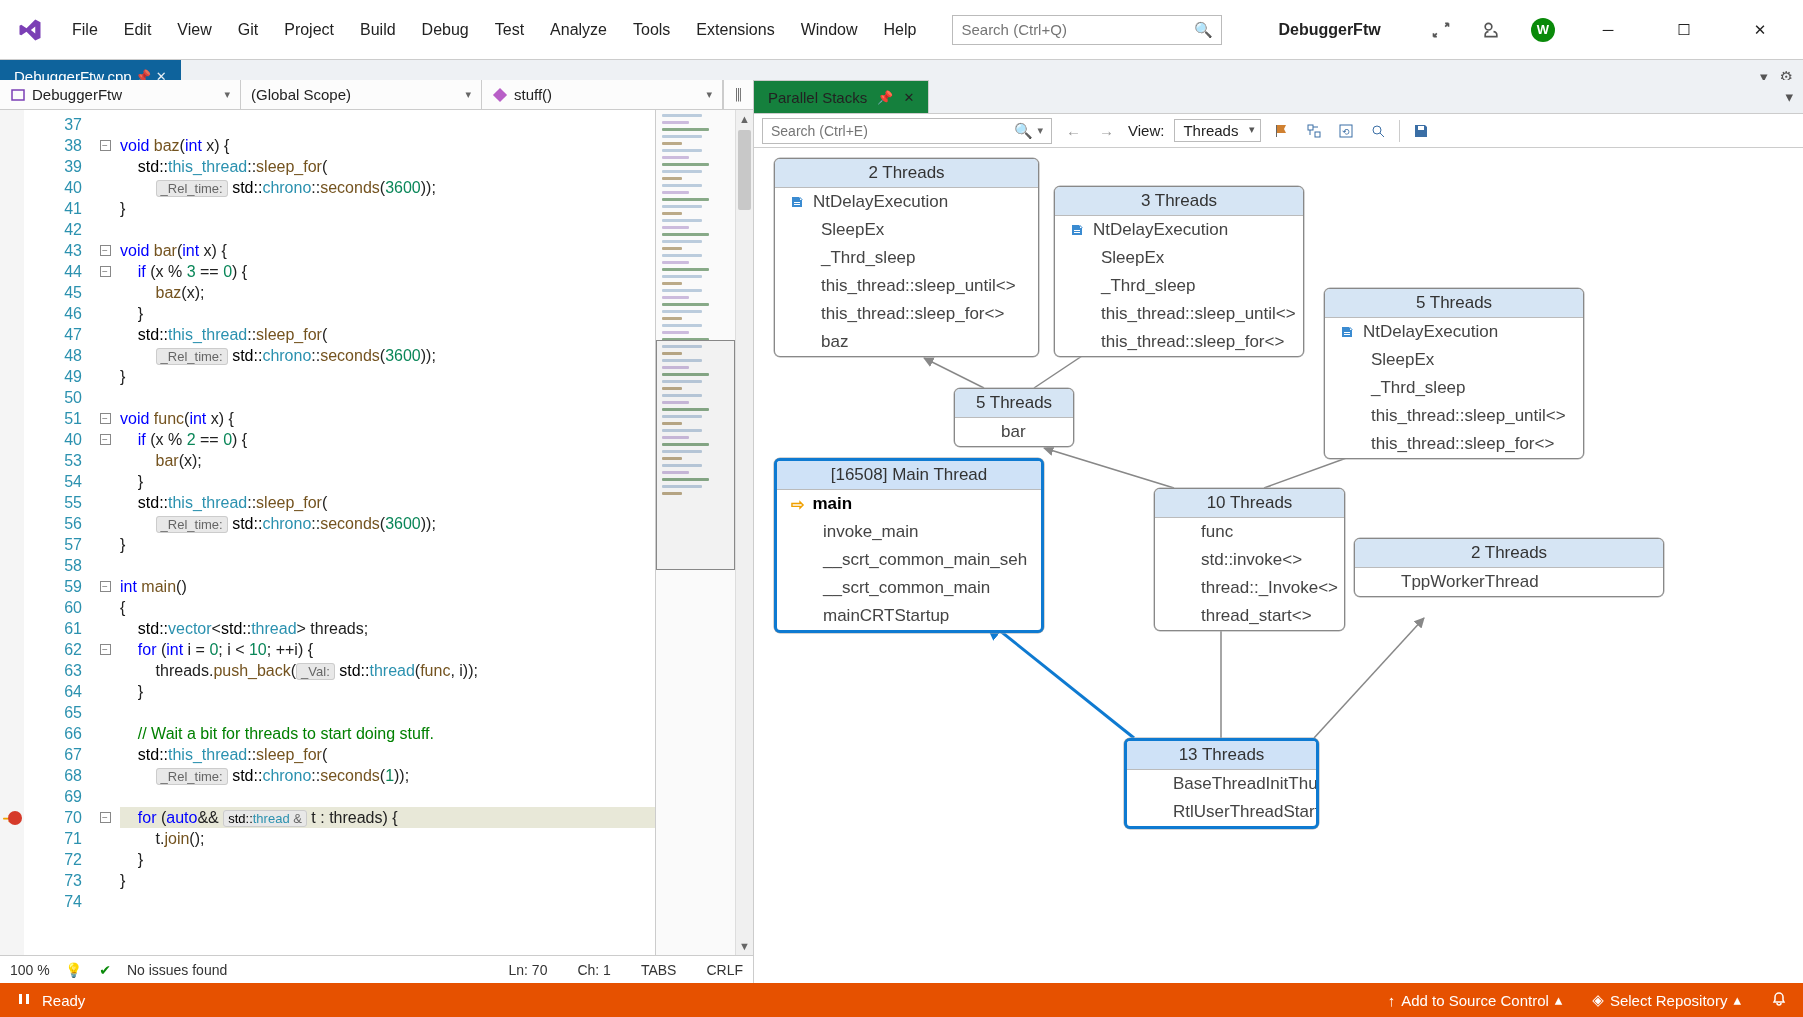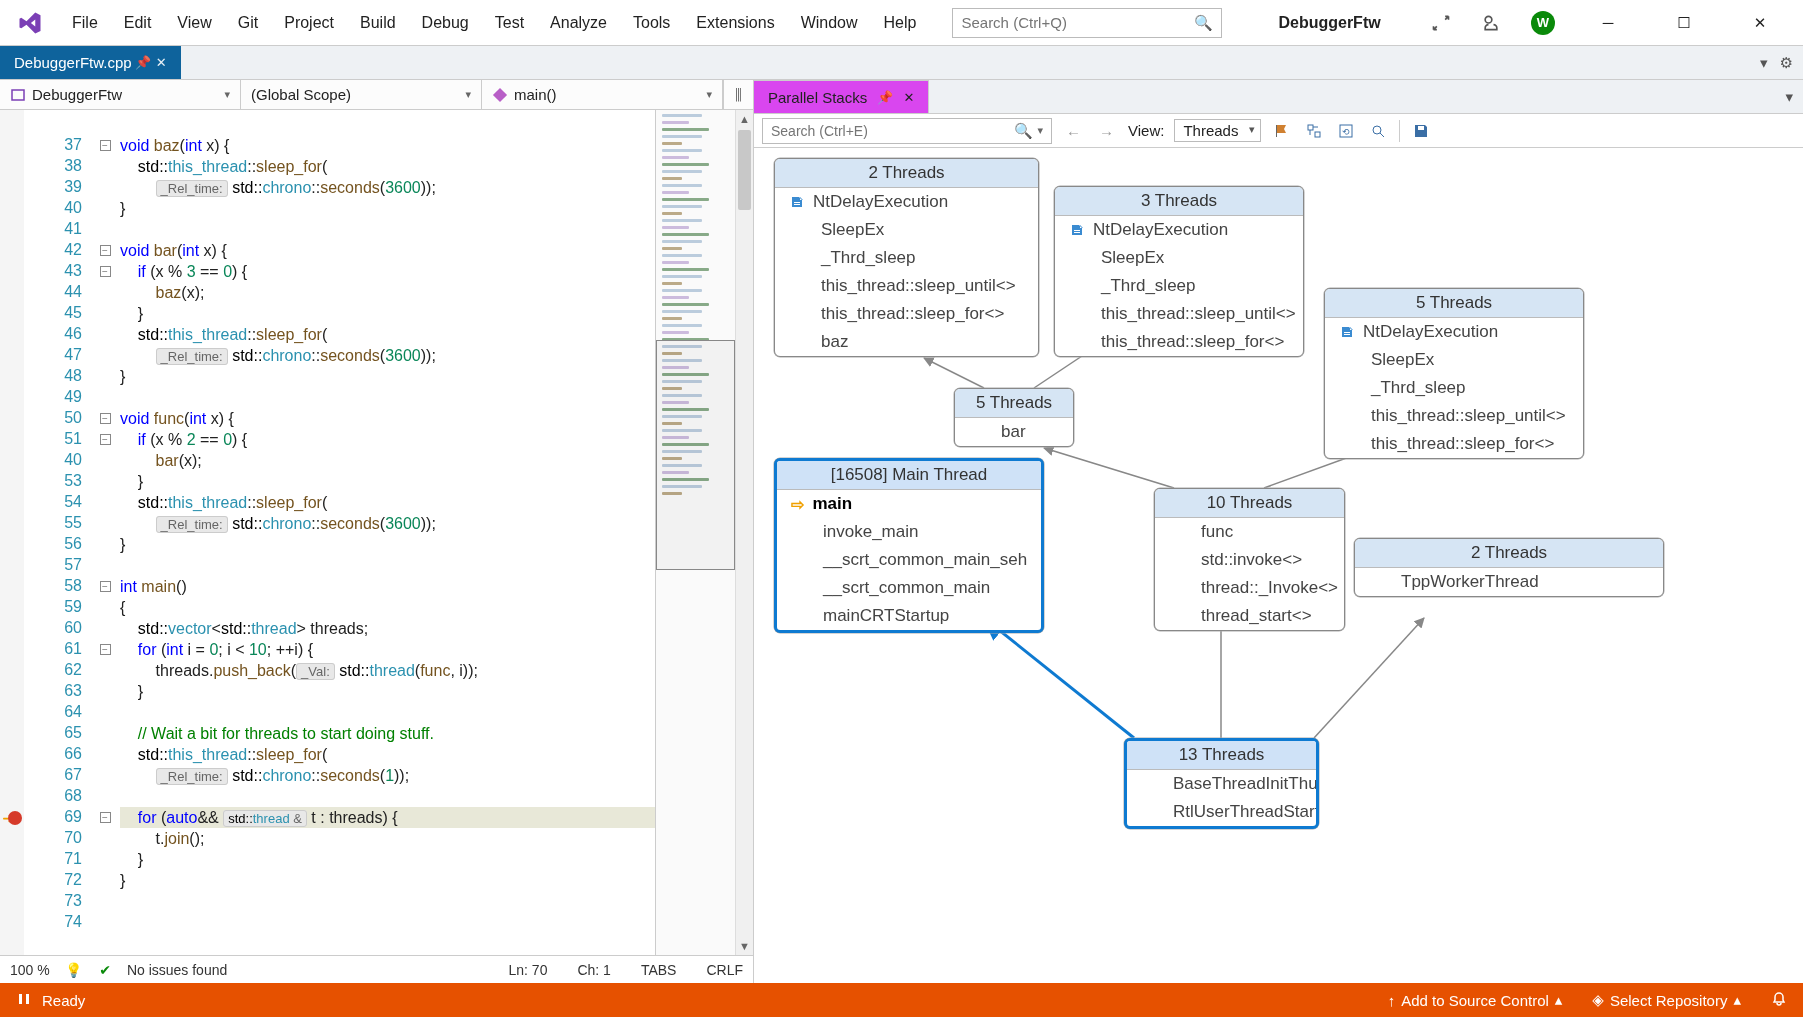--- a/index.html
+++ b/index.html
@@ -1,19 +1,19 @@
 <!DOCTYPE html>
 <html><head>
 <meta charset="utf-8">
 <style>
 * { margin: 0; padding: 0; box-sizing: border-box; font-family: "Segoe UI", sans-serif; }
 body { width: 1803px; height: 1017px; background: #fff; overflow: hidden; font-size: 15px; color: #222; }
 
 
-.menubar { height: 46px; display: flex; align-items: center; padding: 0 10px; gap: 6px; border-bottom: 1px solid #ccc; }
+.menubar { height: 60px; display: flex; align-items: center; padding: 0 10px; gap: 6px; border-bottom: 1px solid #ccc; }
 .vs-logo { width: 28px; height: 28px; margin: 0 12px 0 6px; position: relative; }
 .vs-logo svg { width: 100%; height: 100%; }
 .menu-item { padding: 4px 10px; font-size: 16px; color: #222; cursor: default; }
 .search-box { margin-left: 20px; width: 270px; height: 30px; border: 1px solid #bbb; display: flex; align-items: center; padding: 0 8px; background: #fff; }
 .search-box input { flex: 1; border: none; outline: none; font-size: 15px; color: #666; }
 .proj-name { margin-left: 20px; padding: 2px 30px; font-weight: 600; font-size: 16px; }
 .title-right { margin-left: auto; display: flex; align-items: center; gap: 30px; padding-right: 10px; }
 .title-icon { width: 20px; height: 20px; color: #555; }
 .user-avatar { width: 24px; height: 24px; border-radius: 50%; background: #0a8a0a; color:#fff; display:flex; align-items:center; justify-content:center; font-size:13px; font-weight:600; }
 .win-btn { width: 46px; height: 32px; display: flex; align-items: center; justify-content: center; color: #222; }
@@ -32,21 +32,21 @@
 
 .scope-row { height: 30px; display: flex; align-items: center; border-bottom: 1px solid #ccc; background: #fcfcfc; }
 .scope-sel { flex: 1; height: 100%; border-right: 1px solid #ccc; display: flex; align-items: center; padding: 0 10px; font-size: 15px; position: relative; }
 .scope-sel:last-child { border-right: none; }
 .scope-sel .chev { margin-left: auto; color: #666; font-size: 11px; }
 .scope-icon { width: 16px; height: 16px; margin-right: 6px; }
 .split-btn { width: 30px; display:flex; align-items:center; justify-content:center; border-left:1px solid #ccc; height:100%; color:#666;}
 
 
 .editor-wrap { flex: 1; display: flex; overflow: hidden; position: relative; }
-.gutter { width: 70px; background: #fff; text-align: right; padding: 4px 12px 0 0; color: #2b91af; font-family: Consolas, monospace; font-size: 16px; line-height: 21px; margin-top: 20px; }
+.gutter { width: 70px; background: #fff; text-align: right; padding: 4px 12px 0 0; color: #2b91af; font-family: Consolas, monospace; font-size: 16px; line-height: 21px; }
 .gutter .ln { height: 21px; }
 .bp-col { width: 24px; background: #f5f5f5; padding-top: 4px; }
 .bp-col .row { height: 21px; display:flex; align-items:center; justify-content:center; }
 .bp-dot { width:14px; height:14px; border-radius:50%; background:#d63a2a; }
 .bp-arrow { color:#f0a000; font-size:14px; }
 .fold-col { width: 22px; padding-top:4px; }
 .fold-col .row { height:21px; display:flex; align-items:center; justify-content:center; font-size:11px; color:#777; font-family: Consolas, monospace;}
 .fold-box { width:11px; height:11px; border:1px solid #888; display:flex; align-items:center; justify-content:center; font-size:10px; line-height:1; }
 .code { flex: 1; font-family: Consolas, monospace; font-size: 16px; line-height: 21px; white-space: pre; padding: 4px 0 0 4px; overflow: hidden; }
 .code .row { height:21px; }
@@ -73,21 +73,21 @@
 .scroll-v .arr { position:absolute; left:0; right:0; height:18px; display:flex; align-items:center; justify-content:center; color:#666; font-size:11px;}
 .scroll-v .arr.top{ top:0;} .scroll-v .arr.bot{ bottom:0;}
 
 
 .editor-footer { height: 28px; border-top: 1px solid #ccc; display: flex; align-items: center; padding: 0 10px; font-size: 14px; color: #333; gap: 16px; }
 .editor-footer .check { color: #0a8a0a; }
 .editor-footer .right { margin-left: auto; display:flex; gap:30px; }
 
 
 .ps-tabrow { height: 34px; background: #eef1f4; display: flex; align-items: stretch; border-bottom: 1px solid #ccc; }
-.ps-tab { background: #d946ef; padding: 0 14px; display: flex; align-items: center; gap: 10px; font-size: 15px; border-top:1px solid #ccc; border-right:1px solid #ccc;}
+.ps-tab { background: #15803d; padding: 0 14px; display: flex; align-items: center; gap: 10px; font-size: 15px; border-top:1px solid #ccc; border-right:1px solid #ccc;}
 .ps-toolbar { height: 34px; display: flex; align-items: center; gap: 10px; padding: 0 8px; border-bottom: 1px solid #ccc; }
 .ps-search { width: 290px; height: 26px; border: 1px solid #bbb; display: flex; align-items: center; padding: 0 8px; }
 .ps-search input { flex:1; border:none; outline:none; font-size:14px; color:#666; }
 .ps-navarr { color:#999; padding: 0 4px; }
 .ps-view-lbl { font-size: 15px; }
 .ps-view-sel { border:1px solid #bbb; padding: 2px 22px 2px 8px; font-size:15px; position:relative; }
 .ps-view-sel::after { content:"▾"; position:absolute; right:6px; top:3px; font-size:11px; color:#555;}
 .ps-tool-icon { width:22px; height:22px; display:flex; align-items:center; justify-content:center; color:#3a6ea5; border:1px solid transparent; }
 .ps-tool-icon svg { width:16px; height:16px; }
 
@@ -174,21 +174,21 @@
       <div class="scope-sel">
         <span>(Global Scope)</span>
         <span class="chev">▾</span>
       </div>
       <div class="scope-sel">
         <span class="scope-icon">
           <svg viewBox="0 0 16 16">
               <rect x="3" y="3" width="10" height="10" fill="#b85fc7" transform="rotate(45 8 8)"></rect>
             </svg>
         </span>
-        <span>main()</span>
+        <span>stuff()</span>
         <span class="chev">▾</span>
       </div>
       <div class="split-btn">⫼</div>
     </div>
 
     <div class="editor-wrap">
       <div class="bp-col" id="bp-col">
           <div class="row"></div>
           <div class="row"></div>
           <div class="row"></div>

